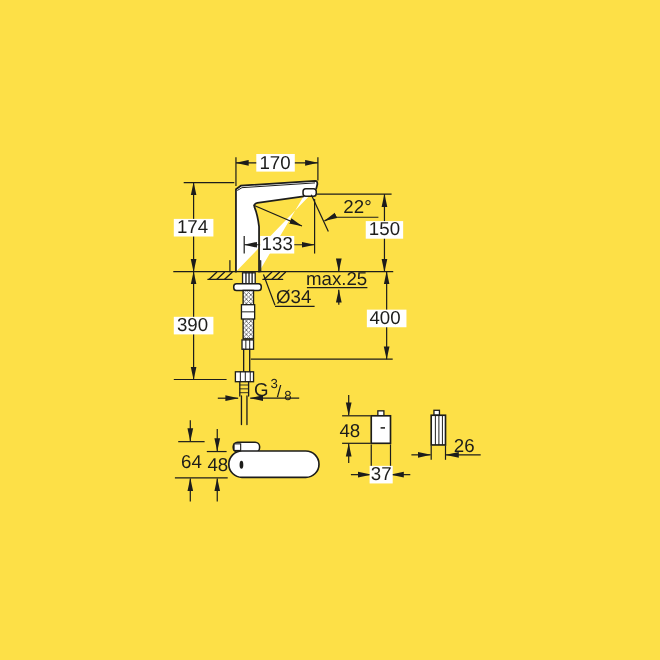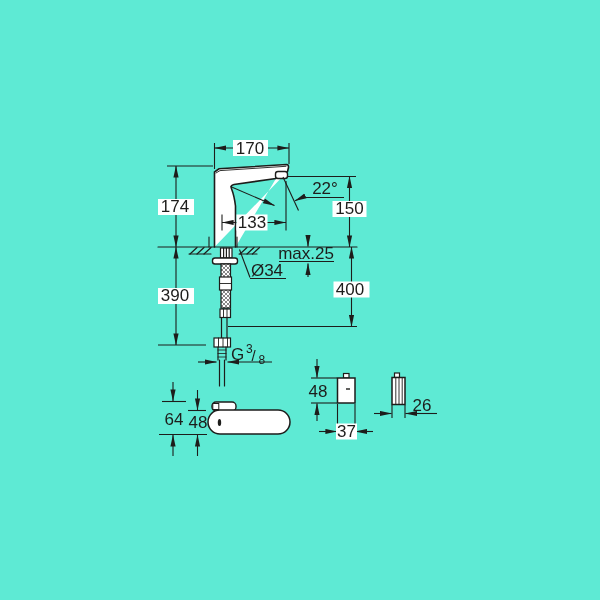--- a/index.html
+++ b/index.html
@@ -1,20 +1,20 @@
 <!DOCTYPE html>
 <html><head>
 <meta charset="utf-8">
 <style>
   html,body{margin:0;padding:0;}
   body{
     width:600px;height:600px;background:#ffffff;overflow:hidden;
     font-family:"Liberation Sans", sans-serif;
   }
-  .stage{position:relative;width:600px;height:600px;background:#5eead4;text-align:center;}
+  .stage{position:relative;width:600px;height:600px;background:#fde047;text-align:center;}
   svg text{
     font-family:"Liberation Sans", sans-serif;
     fill:#1d1d1b;
   }
   .dim-txt{font-size:17px;}
   .dim-txt-sm{font-size:12px;}
   .dim-txt-md{font-size:15px;}
 </style>
 </head>
 <body>

